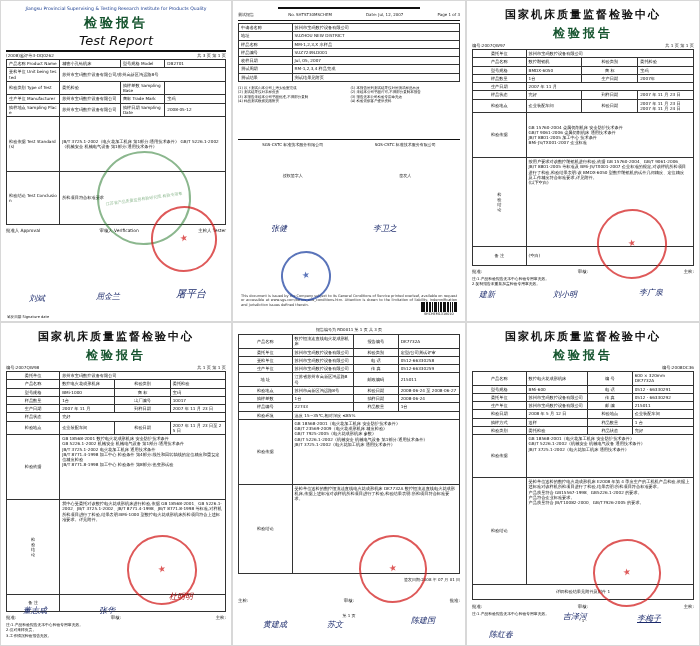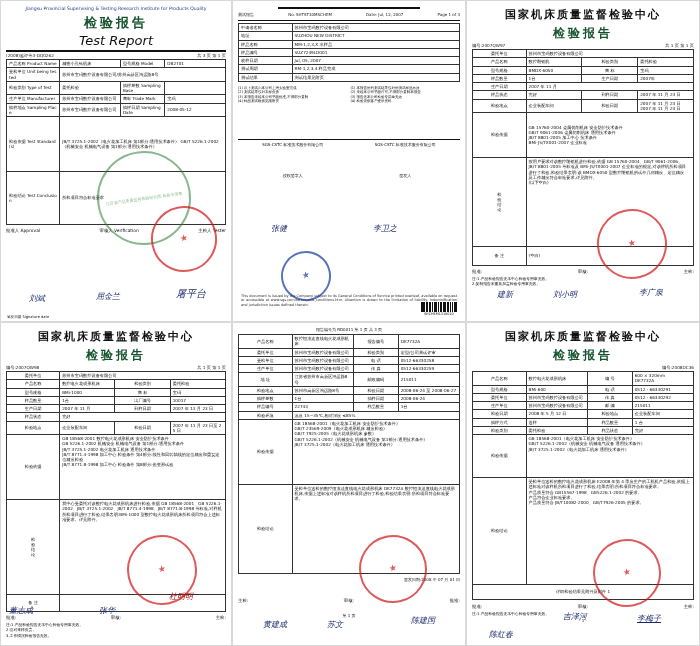--- a/index.html
+++ b/index.html
@@ -307,21 +307,21 @@
       <div class="sigline">
         <span>批准:</span>
         <span>审核:</span>
         <span>主检:</span>
       </div>
       <div class="notes" style="white-space:pre-line">注:1.产品检验报告无本中心检验专用章无效。
     2.复制报告未重新加盖检验专用章无效。</div>
       <div class="stamp" style="left:130px;top:208px;width:66px;height:66px;">
           <span class="star">★</span>
         </div>
-      <div class="sig" style="left:30px;top:288px;">建新</div>
+      <div class="sig" style="left:12px;top:288px;">建新</div>
       <div class="sig" style="left:86px;top:288px;">刘小明</div>
       <div class="sig" style="left:172px;top:286px;">李广泉</div>
     </div>
   </div>
 
   <div class="cell r2c1">
     <div class="doc">
       <div class="ttl-med">国家机床质量监督检验中心</div>
       <div class="ttl-big" style="font-size:12px">检验报告</div>
       <div class="meta">
@@ -390,21 +390,21 @@
         <span>批准:</span>
         <span>审核:</span>
         <span>主检:</span>
       </div>
       <div class="notes" style="white-space:pre-line">注:1.产品检验报告无本中心检验专用章无效。
     2.仅对来样负责。
     3.工作情况检验报告无效。</div>
       <div class="stamp" style="left:126px;top:212px;width:66px;height:66px;">
           <span class="star">★</span>
         </div>
-      <div class="sig" style="left:8px;top:282px;">董志成</div>
+      <div class="sig" style="left:22px;top:282px;">董志成</div>
       <div class="sig" style="left:98px;top:282px;">张华</div>
       <div class="sig" style="left:168px;top:268px;color:#a11">杜明明</div>
     </div>
   </div>
 
   <div class="cell r2c2">
     <div class="doc">
       <div style="text-align:center;font-size:4px;margin-bottom:2px">报告编号为 RD0011 第 1 页 共 3 页</div>
       <table class="t">
         <tbody>

